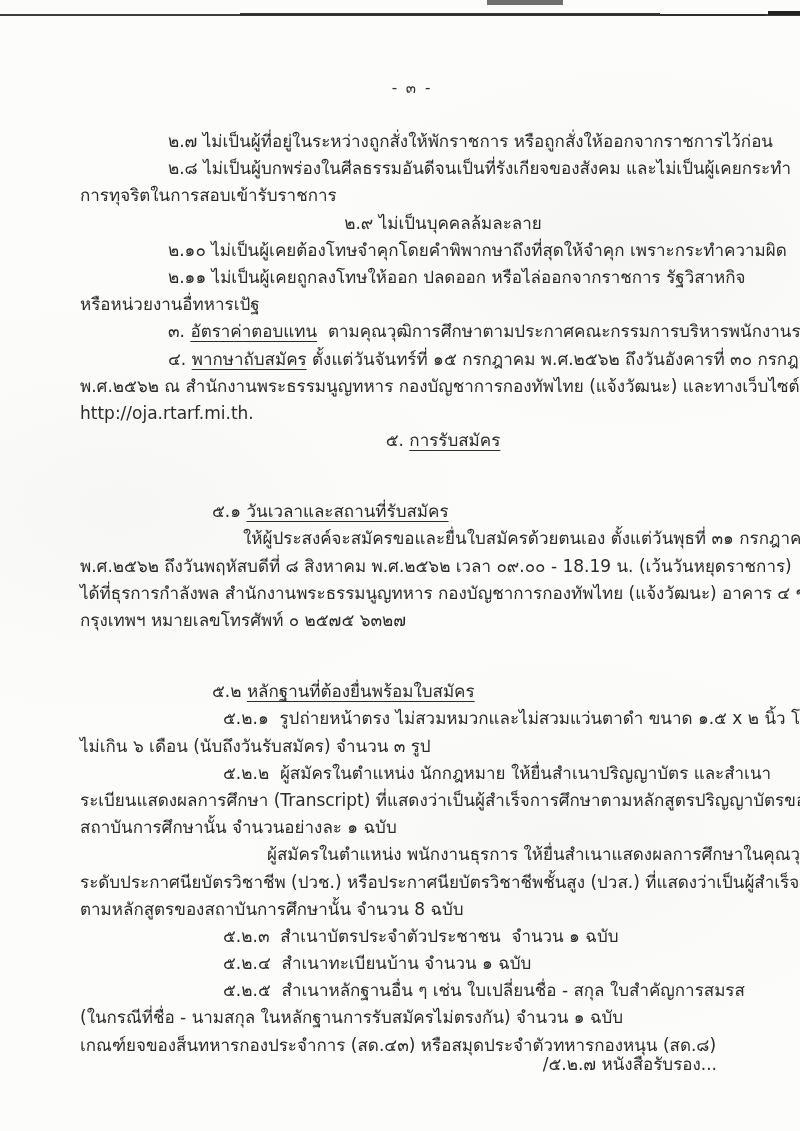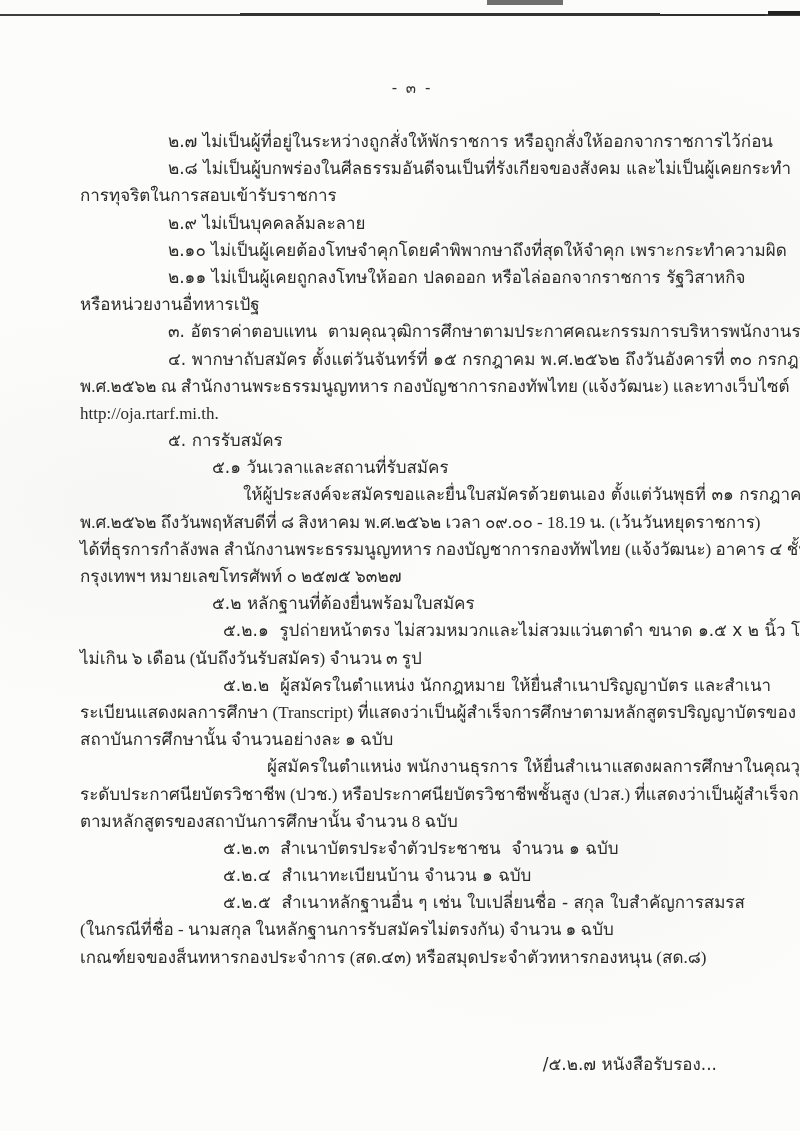--- a/index.html
+++ b/index.html
@@ -37,27 +37,27 @@
 
   .doc-body{
     position:absolute;left:80px;top:128px;width:638px;
     font-size:17px;
   }
   .line{
     height:27.2px;line-height:27.2px;
     white-space:pre;
     color:var(--ink);
   }
-  .line.l1{padding-left:88px;}
-  .line.l2{padding-left:132px;}
+  .line.l1{padding-left:88px;text-align:center;}
+  .line.l2{padding-left:132px;margin-top:44px;}
   .line.l3{padding-left:143px;}
   .line.b1{padding-left:163px;}
   .line.b2{padding-left:187px;}
-  .line.cont{padding-left:0;font-family:Liberation Serif, serif;}
-  .run.u{text-underline-offset:4px;text-decoration-thickness:1.4px;}
+  .line.cont{padding-left:0;}
+  .run.u{text-decoration:underline;text-underline-offset:4px;text-decoration-thickness:1.4px;}
 
   .continuation-note{
     position:absolute;right:83px;top:1031px;
     font-size:17px;line-height:27px;color:var(--ink);
     white-space:pre;
     margin-top:20px;
   }
 </style>
 </head>
 <body>

